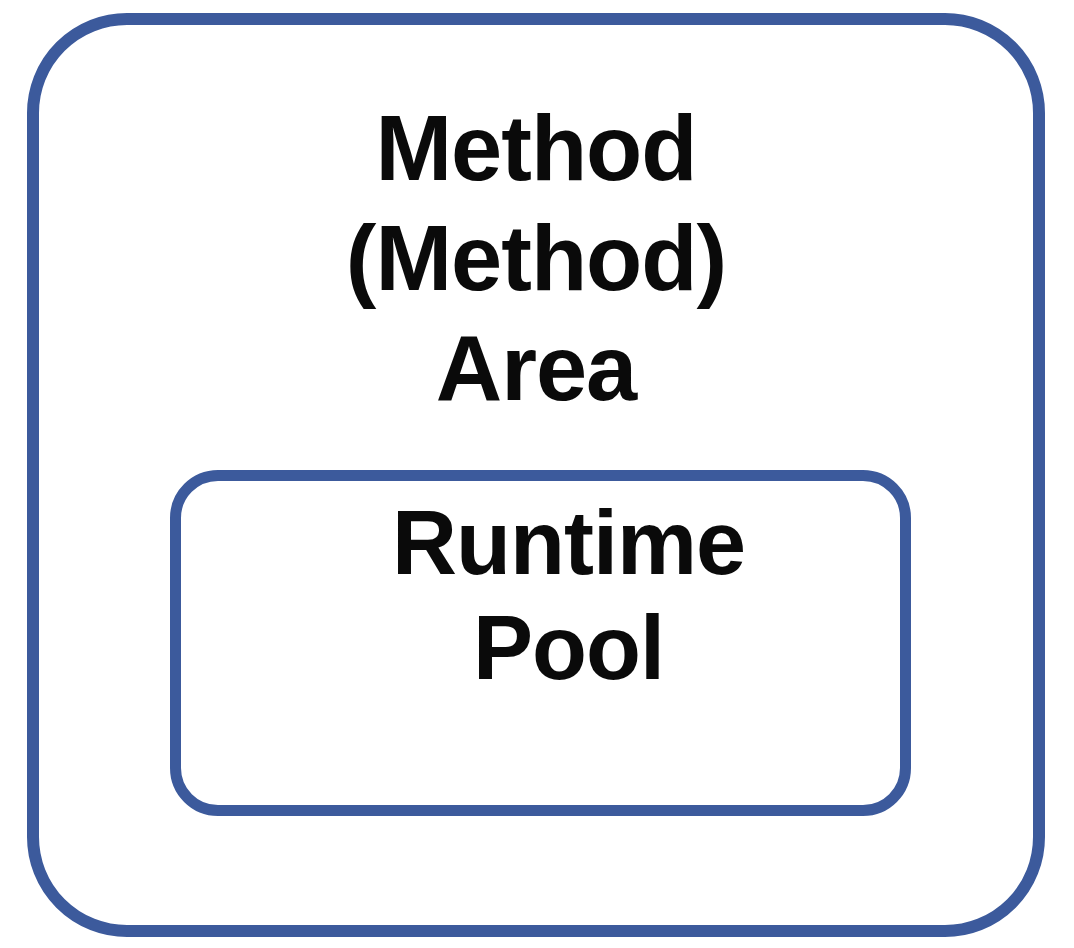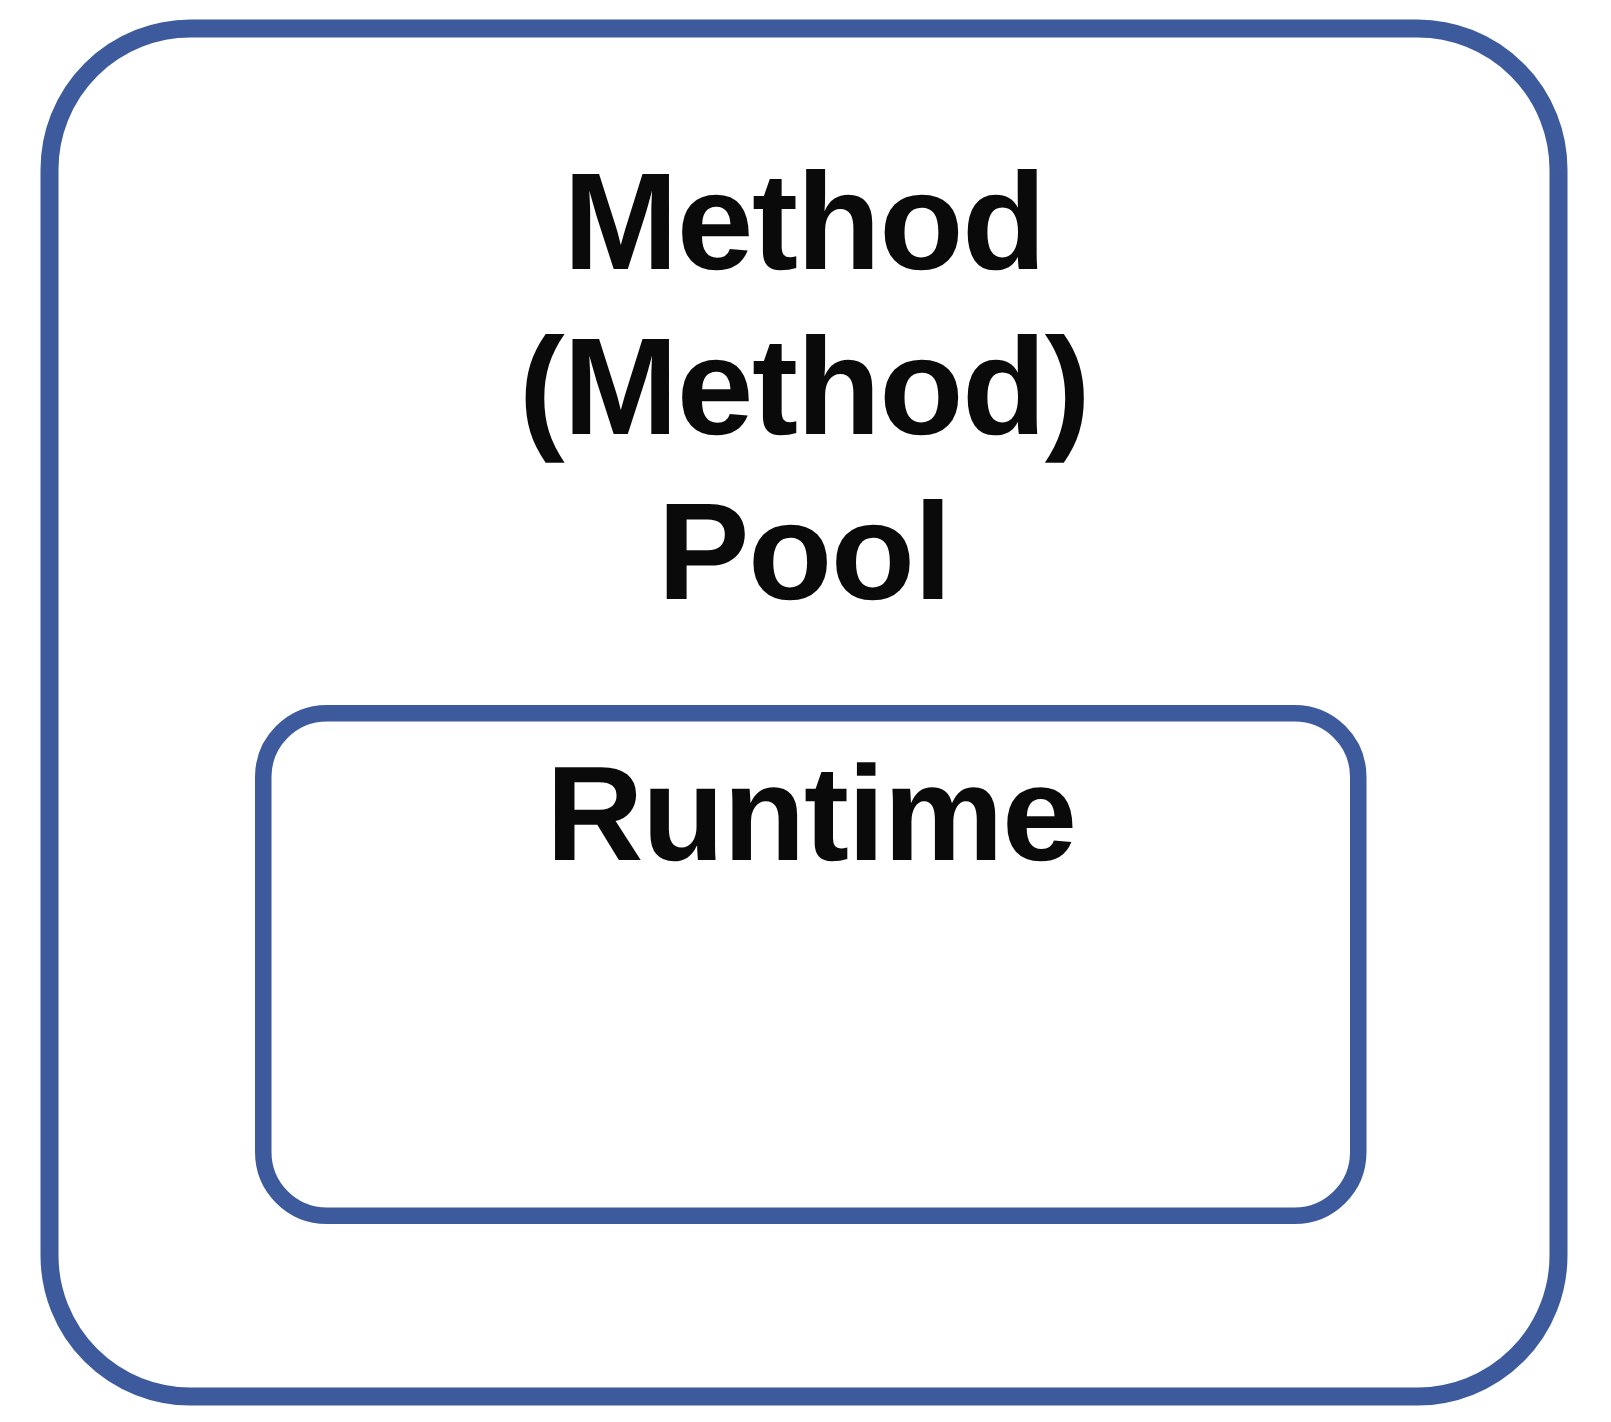--- a/index.html
+++ b/index.html
@@ -55,35 +55,37 @@
   }
   .outer-label {
     font-size: 92px;
     line-height: 110px;
     letter-spacing: -1px;
   }
   .inner-label {
     font-size: 90px;
     line-height: 105px;
     letter-spacing: -1px;
+    margin-left: 28px;
   }
   .label-line {
     display: block;
     white-space: nowrap;
   }
 </style>
 </head>
 <body>
 
 <div class="canvas">
   <div class="outer-box">
     <div class="box-label outer-label">
       <span class="label-line">Method</span>
       <span class="label-line">(Method)</span>
-      <span class="label-line">Pool</span>
+      <span class="label-line">Area</span>
     </div>
     <div class="inner-box">
       <div class="box-label inner-label">
         <span class="label-line">Runtime</span>
+        <span class="label-line">Pool</span>
       </div>
     </div>
   </div>
 </div>
 
 </body></html>

